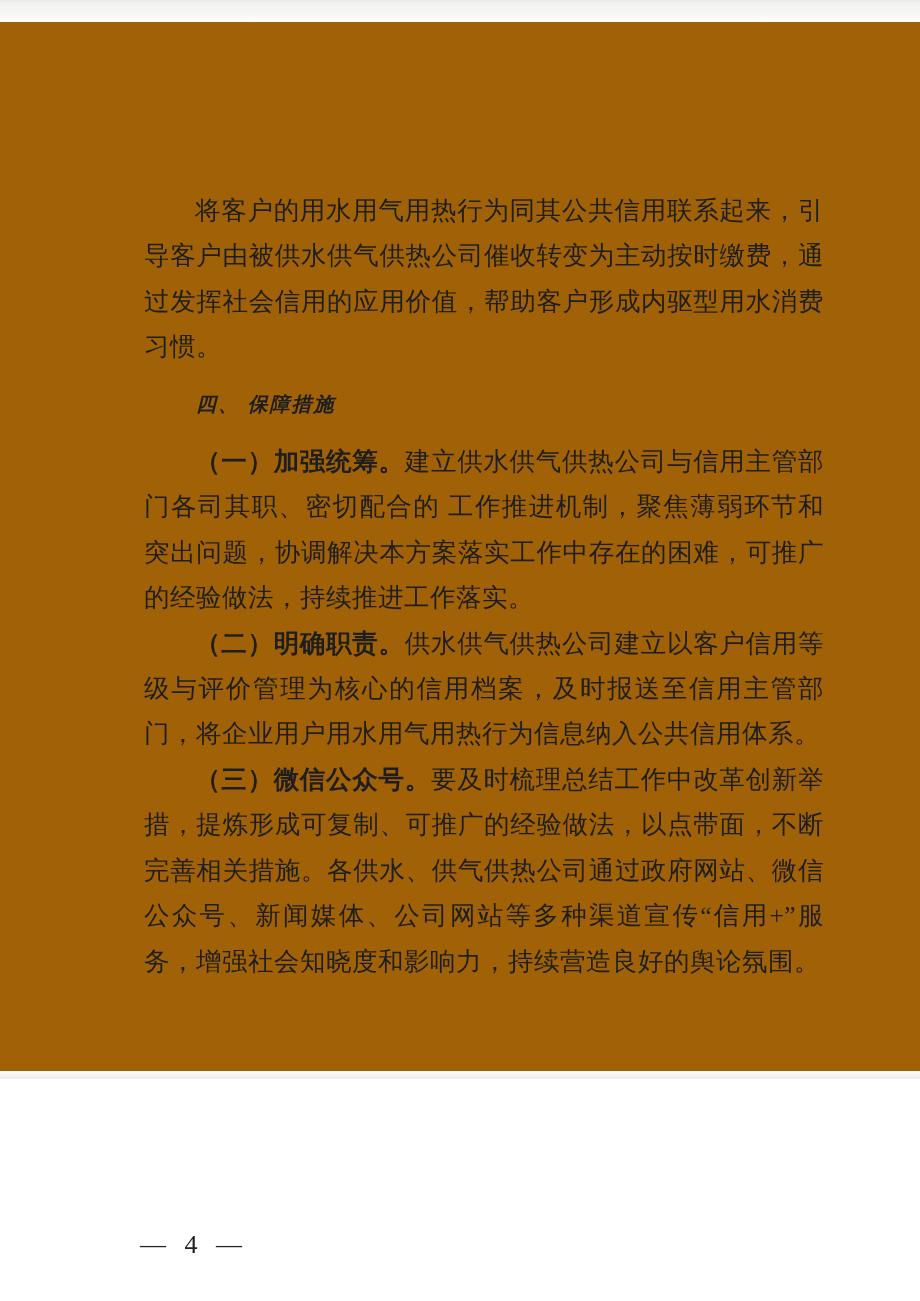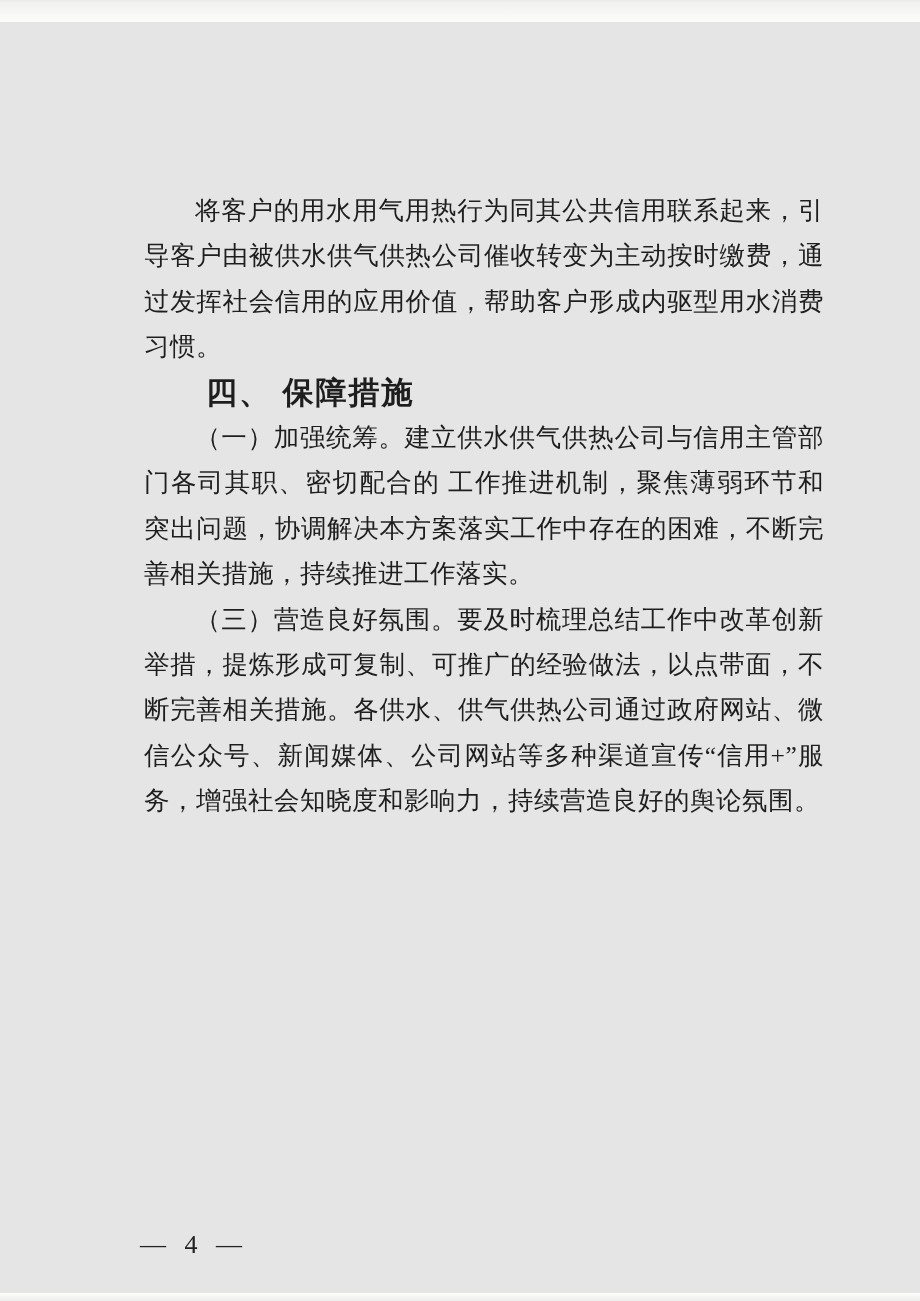--- a/index.html
+++ b/index.html
@@ -6,22 +6,22 @@
   html, body {
     width: 920px;
     height: 1301px;
     background: #ffffff;
     font-family: "Liberation Serif", serif;
     overflow: hidden;
   }
   .page {
     position: relative;
     width: 920px;
-    height: 1301px;
-    background: #e5e5e5;
+    height: 1079px;
+    background: #a16207;
   }
   
   .scan-band-top {
     position: absolute;
     top: 0; left: 0;
     width: 100%; height: 22px;
     background: linear-gradient(180deg, #f1f1f0 0%, #f7f7f6 55%, #fdfdfc 100%);
     border-top: 2px solid #ececea;
   }
   .scan-band-bottom {
@@ -39,32 +39,33 @@
     font-size: 25.5px;
     line-height: 45.4px;
     text-align: justify;
     letter-spacing: 0.5px;
   }
   p.body-para {
     text-indent: 2em;
     margin: 0;
   }
   .lead {
-    font-weight: 400;
+    font-weight: 700;
     font-family: "Liberation Sans", sans-serif;
     letter-spacing: 0.5px;
   }
   h2.section-heading {
     text-indent: 2em;
-    font-size: 31px;
+    font-size: 20px;
     font-weight: 700;
     font-family: "Liberation Sans", sans-serif;
     line-height: 45.4px;
     letter-spacing: 2px;
-    margin: 0;
+    margin: 12px;
+    font-style: italic;
   }
   .page-number {
     position: absolute;
     left: 140px;
     top: 1230px;
     font-size: 26px;
     color: #222;
     letter-spacing: 6px;
     font-family: "Liberation Serif", serif;
   }
@@ -76,24 +77,25 @@
 
   <div class="scan-band-top"></div>
 
   <div class="content">
 
     <p class="body-para"><span class="lead"></span><span>将客户的用水用气用热行为同其公共信用联系起来，引导客户由被供水供气供热公司催收转变为主动按时缴费，通过发挥社会信用的应用价值，帮助客户形成内驱型用水消费习惯。</span></p>
 
 
     <h2 class="section-heading">四、 保障措施</h2>
 
-    <p class="body-para"><span class="lead">（一）加强统筹。</span><span>建立供水供气供热公司与信用主管部门各司其职、密切配合的 工作推进机制，聚焦薄弱环节和突出问题，协调解决本方案落实工作中存在的困难，不断完善相关措施，持续推进工作落实。</span></p>
+    <p class="body-para"><span class="lead">（一）加强统筹。</span><span>建立供水供气供热公司与信用主管部门各司其职、密切配合的 工作推进机制，聚焦薄弱环节和突出问题，协调解决本方案落实工作中存在的困难，可推广的经验做法，持续推进工作落实。</span></p>
 
+    <p class="body-para"><span class="lead">（二）明确职责。</span><span>供水供气供热公司建立以客户信用等级与评价管理为核心的信用档案，及时报送至信用主管部门，将企业用户用水用气用热行为信息纳入公共信用体系。</span></p>
 
-    <p class="body-para"><span class="lead">（三）营造良好氛围。</span><span>要及时梳理总结工作中改革创新举措，提炼形成可复制、可推广的经验做法，以点带面，不断完善相关措施。各供水、供气供热公司通过政府网站、微信公众号、新闻媒体、公司网站等多种渠道宣传“信用+”服务，增强社会知晓度和影响力，持续营造良好的舆论氛围。</span></p>
+    <p class="body-para"><span class="lead">（三）微信公众号。</span><span>要及时梳理总结工作中改革创新举措，提炼形成可复制、可推广的经验做法，以点带面，不断完善相关措施。各供水、供气供热公司通过政府网站、微信公众号、新闻媒体、公司网站等多种渠道宣传“信用+”服务，增强社会知晓度和影响力，持续营造良好的舆论氛围。</span></p>
 
   </div>
 
   <div class="page-number">— 4 —</div>
 
   <div class="scan-band-bottom"></div>
 
 </div>
 
 </body></html>

